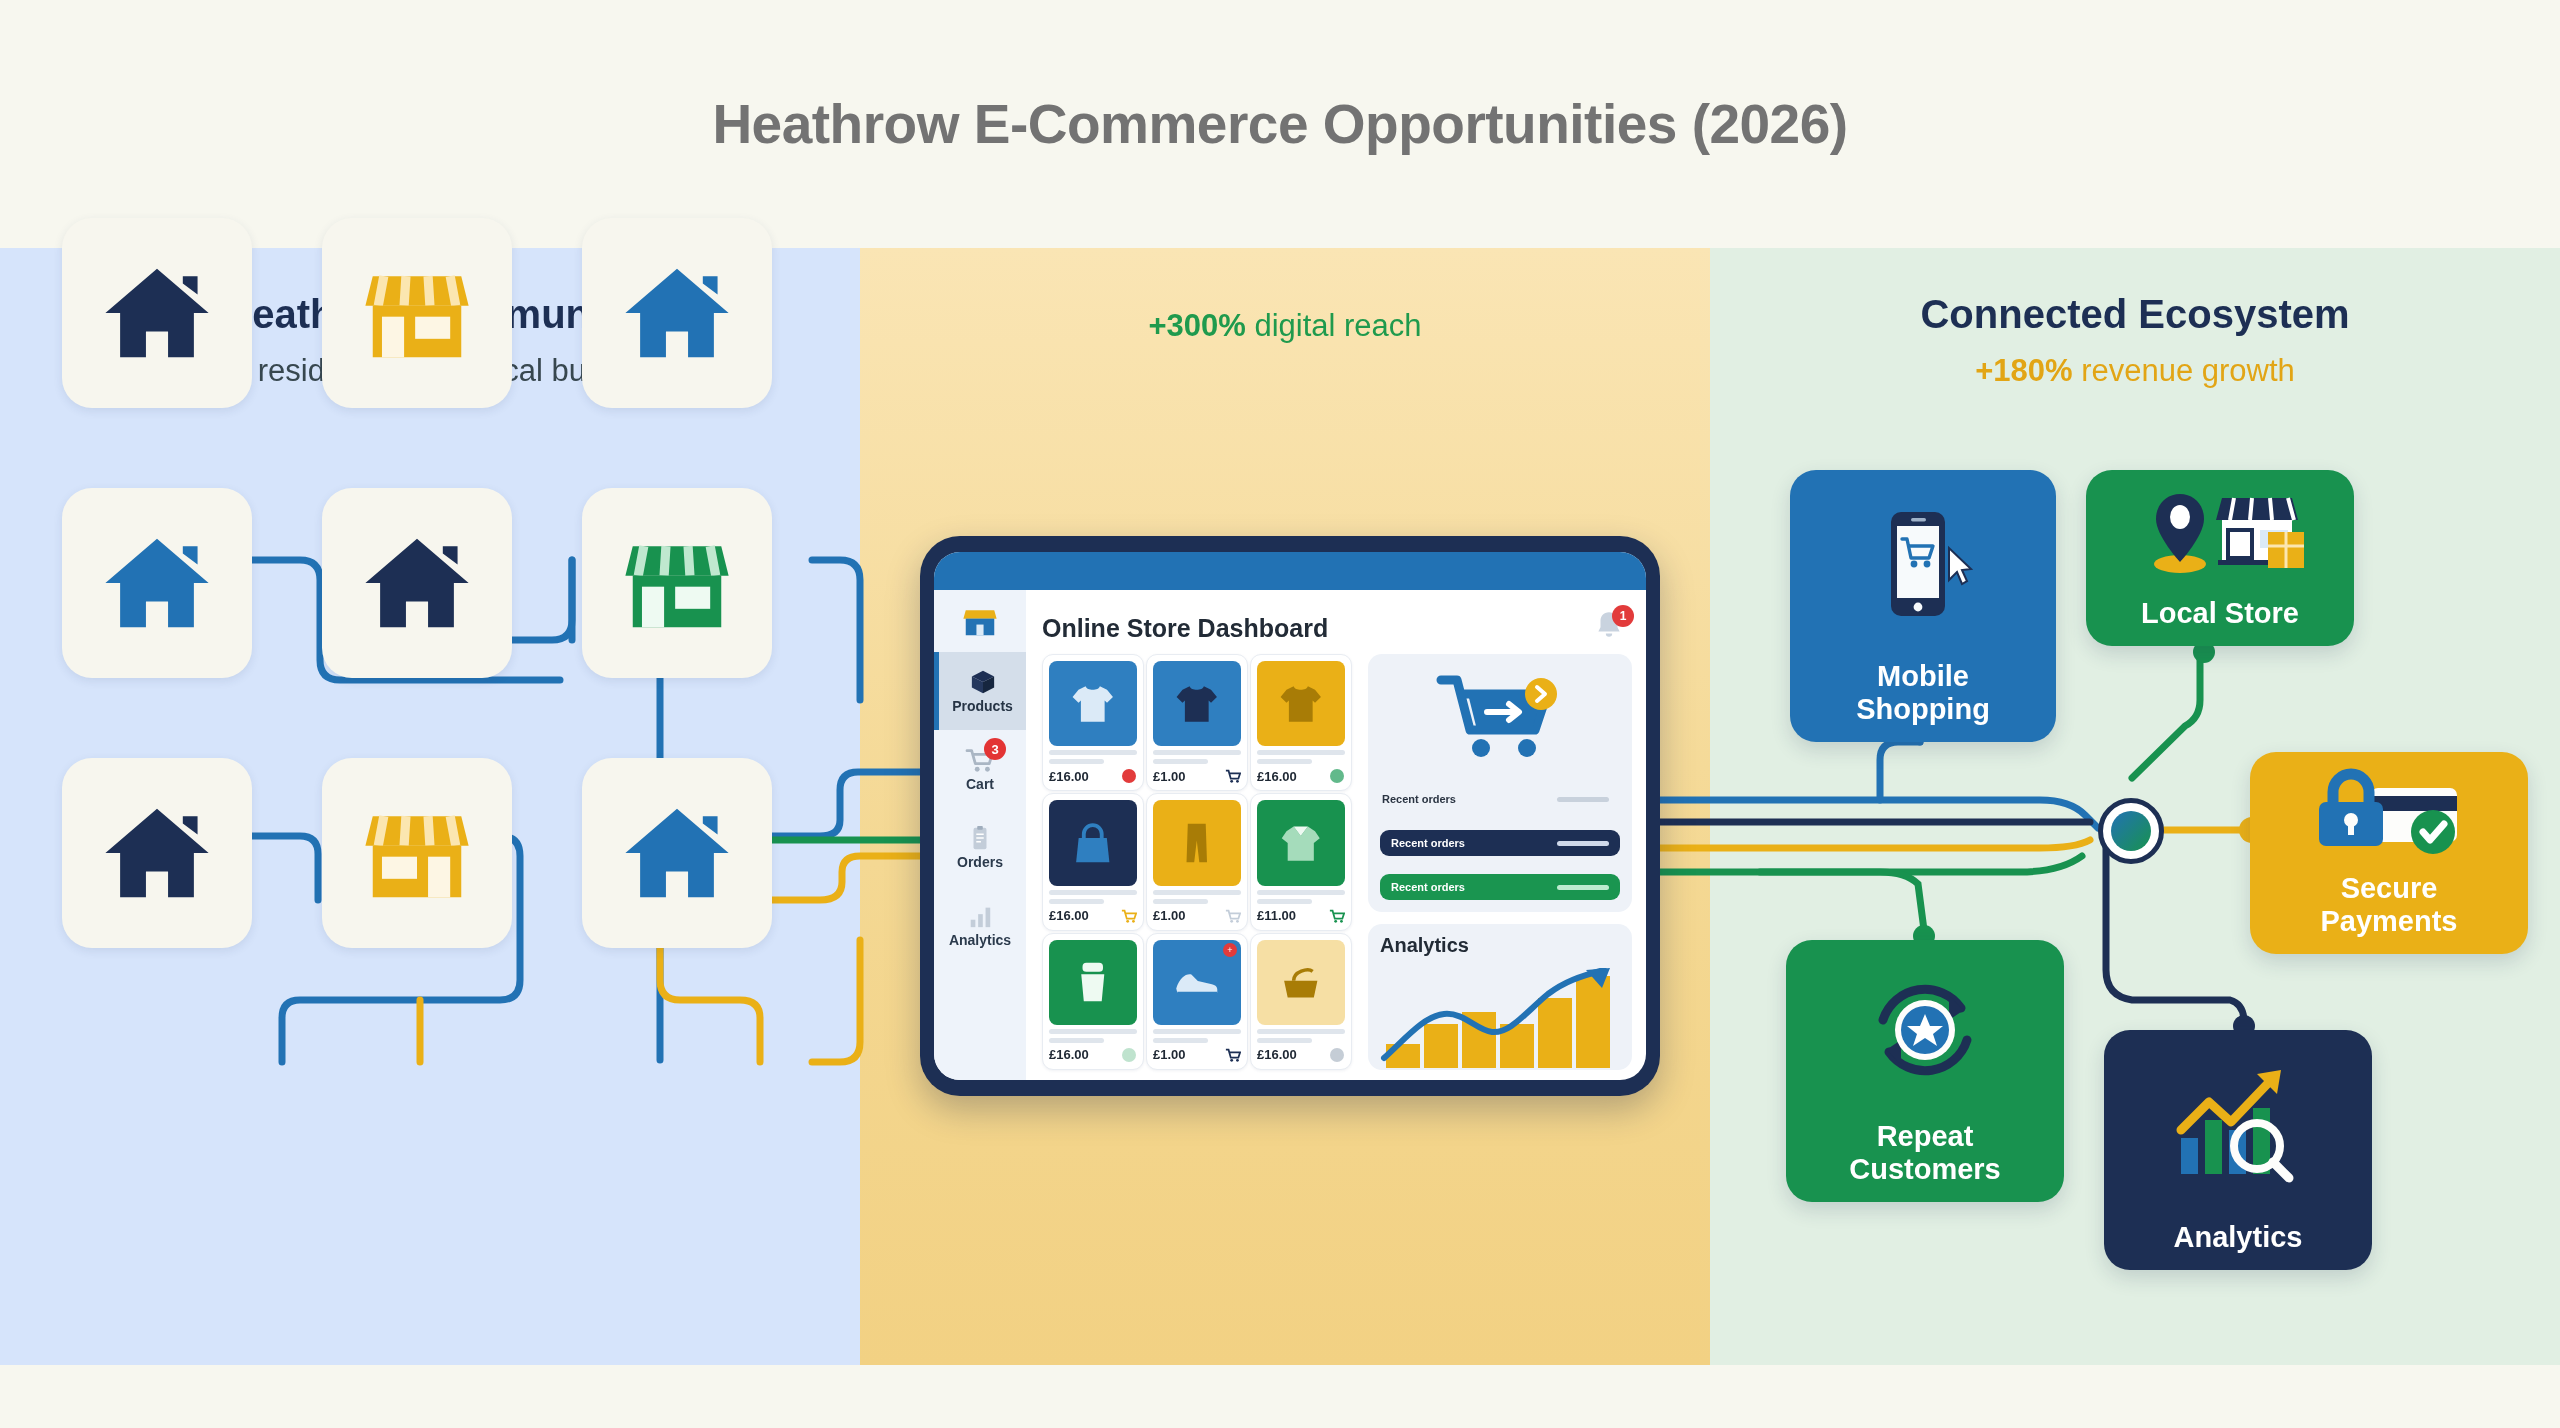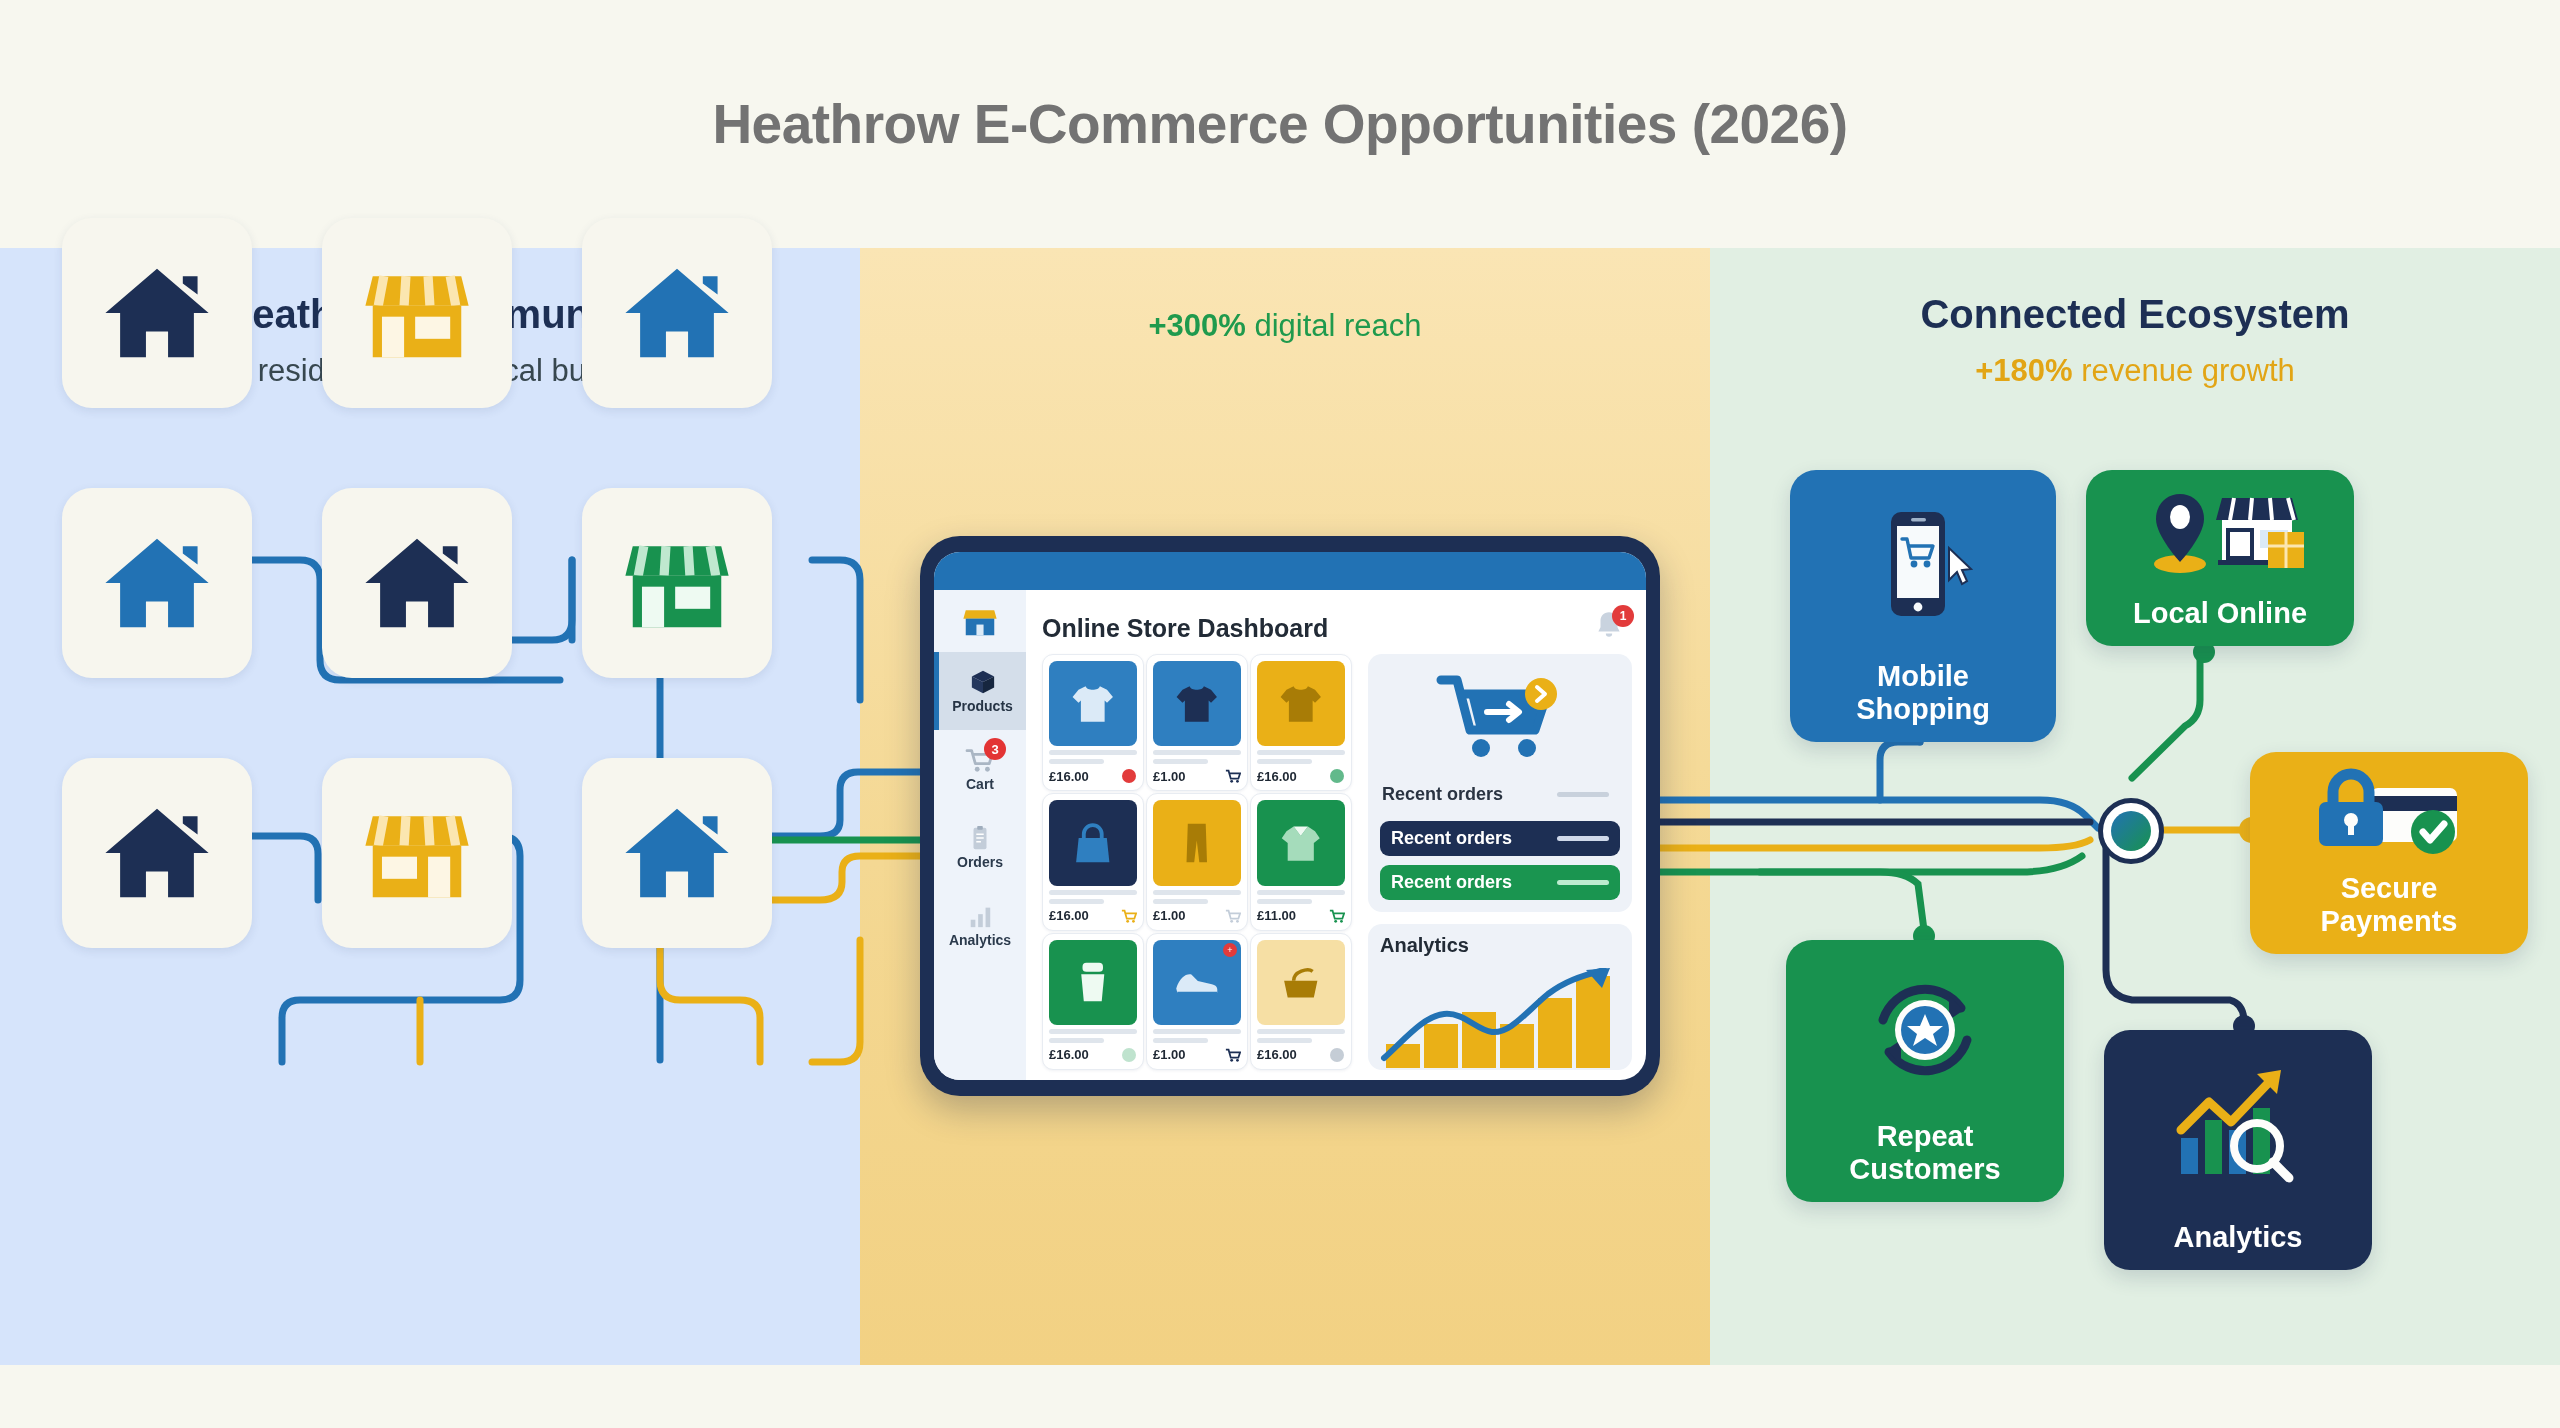--- a/index.html
+++ b/index.html
@@ -120,22 +120,22 @@
   .prod-mark { width:16px; height:16px; }
 
   #right-panels { flex:1; display:flex; flex-direction:column; gap:12px; min-width:0; }
   #cart-panel {
     flex:0 0 auto; background:#eef2f8; border-radius:14px;
     padding:10px 12px 12px;
   }
   #cart-art { height:104px; display:flex; align-items:center; justify-content:center; }
   .order-row {
     display:flex; align-items:center; justify-content:space-between;
-    padding:7px 11px; border-radius:9px; margin-top:9px;
-    font-size:18px; font-weight:bold;
+    padding:7px 11px; border-radius:9px; margin-top:18px;
+    font-size:11px; font-weight:bold;
   }
   .order-row .bar { width:52px; height:5px; border-radius:3px; }
   .order-plain { background:transparent; color:#2a3442; padding-left:2px; }
   .order-plain .bar { background:#c8d1dc; }
   .order-navy { background:#1d2f54; color:#fff; }
   .order-navy .bar { background:#cfd9ea; }
   .order-green { background:#1a9550; color:#fff; }
   .order-green .bar { background:#bdebcf; }
 
   #analytics-panel {
@@ -621,21 +621,21 @@
       <path d="M86 10 H156 L162 32 H80 Z" fill="#1d2f54"></path>
       <path d="M98 10 L94 32 M116 10 L114 32 M134 10 L136 32 M152 10 L158 32" stroke="#fff" stroke-width="4" fill="none"></path>
       <rect x="86" y="32" width="70" height="40" fill="#fff"></rect>
       <rect x="92" y="42" width="24" height="28" fill="none" stroke="#1d2f54" stroke-width="4"></rect>
       <rect x="124" y="42" width="28" height="18" fill="#dbeaf7"></rect>
       <rect x="82" y="72" width="80" height="5" fill="#1d2f54"></rect>
       <path d="M132 44 H168 V80 H132 Z" fill="#eab017"></path>
       <path d="M150 44 V80 M132 58 H168" stroke="#fbe6b0" stroke-width="3"></path>
     </svg>
   </div>
-  <div class="eco-label">Local Online</div>
+  <div class="eco-label">Local Store</div>
 </div>
 
 <div class="eco-card" id="card-secure">
   <div class="eco-icon">
     <svg width="160" height="92" viewBox="0 0 160 92">
       <rect x="62" y="22" width="86" height="54" rx="7" fill="#fdfdfb"></rect>
       <rect x="62" y="30" width="86" height="15" fill="#1d2f54"></rect>
       <path d="M24 38 V26 a18 18 0 0 1 36 0 v12" fill="none" stroke="#2272b4" stroke-width="11"></path>
       <rect x="10" y="36" width="64" height="44" rx="7" fill="#2272b4"></rect>
       <circle cx="42" cy="54" r="7" fill="#fdfdfb"></circle>

